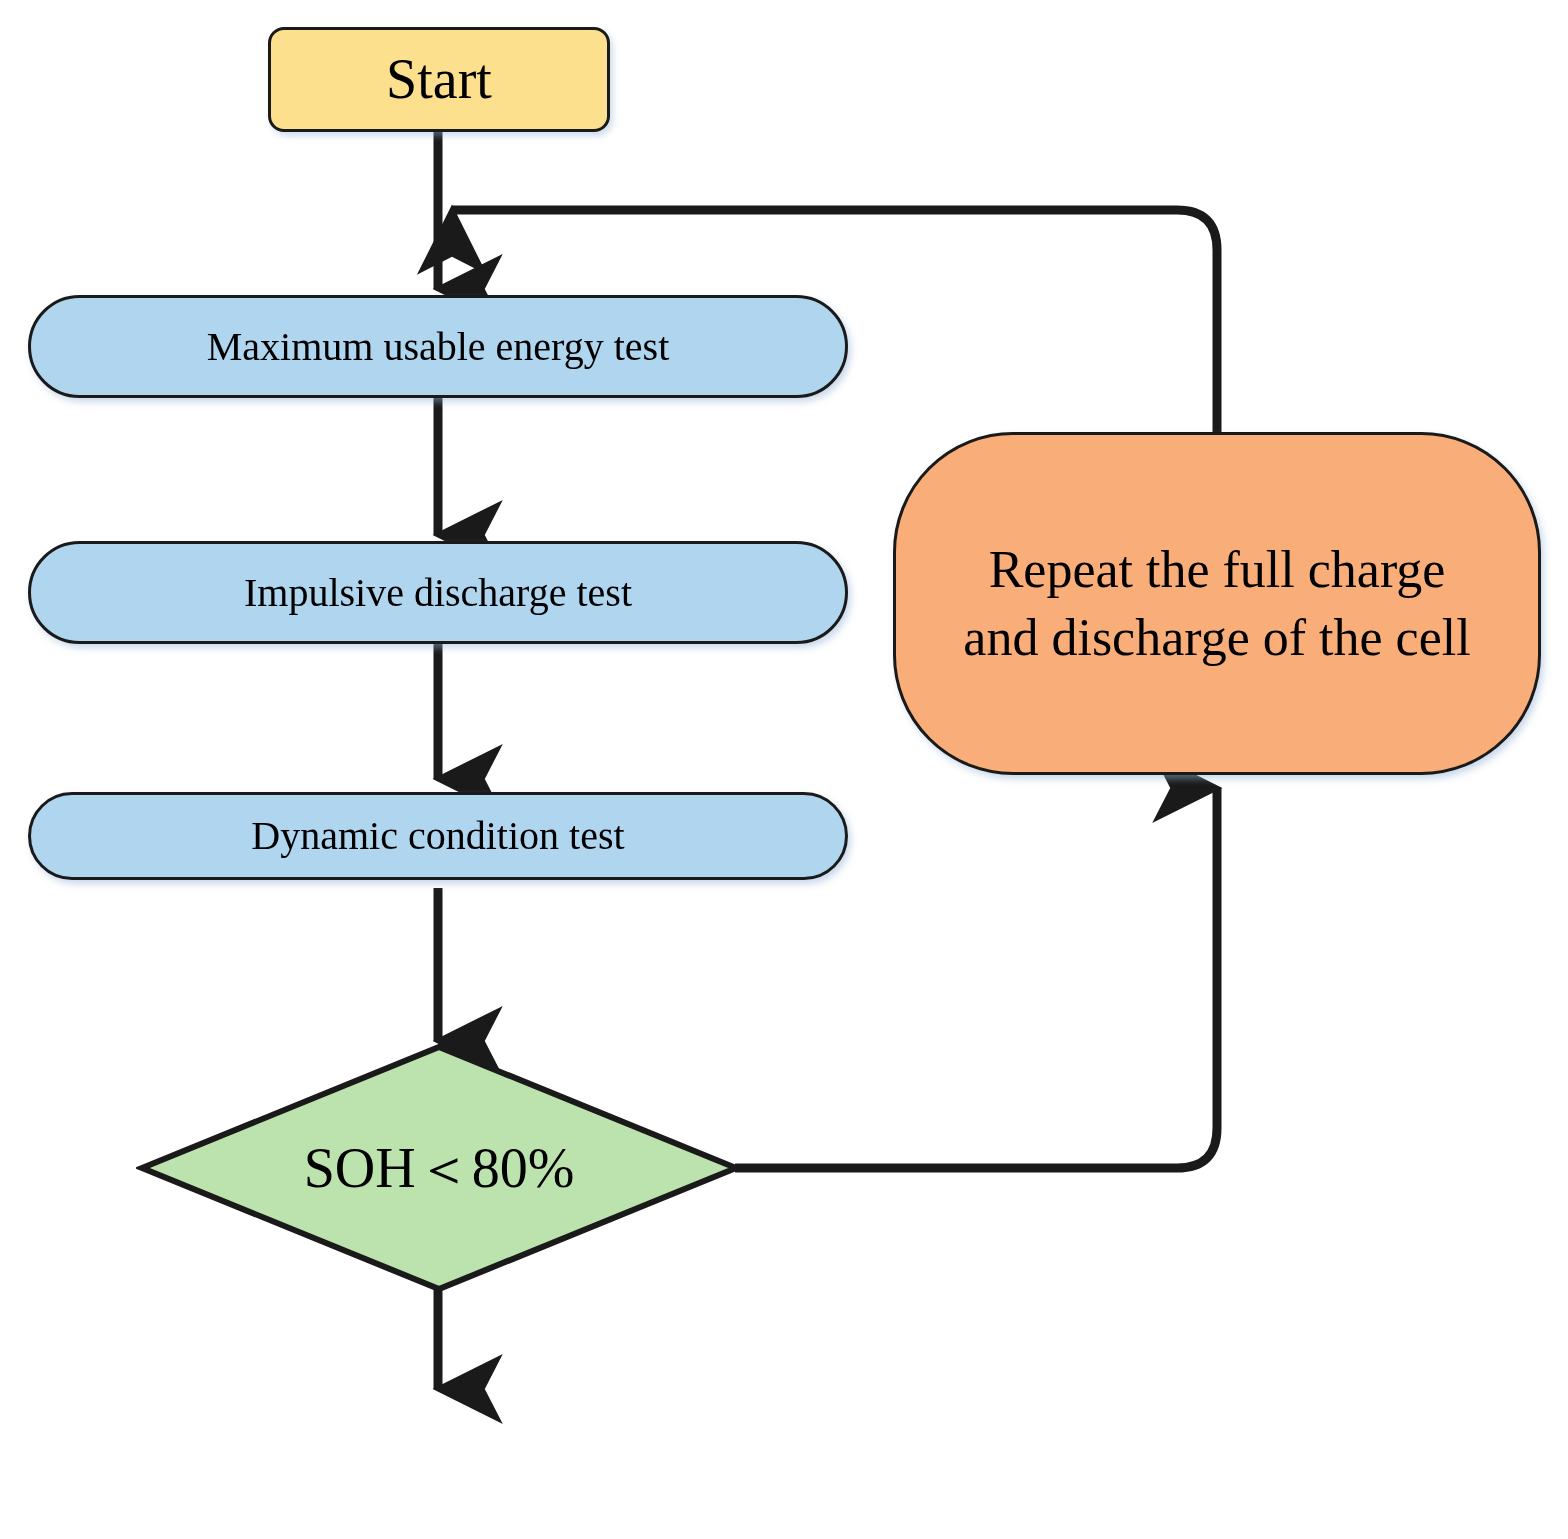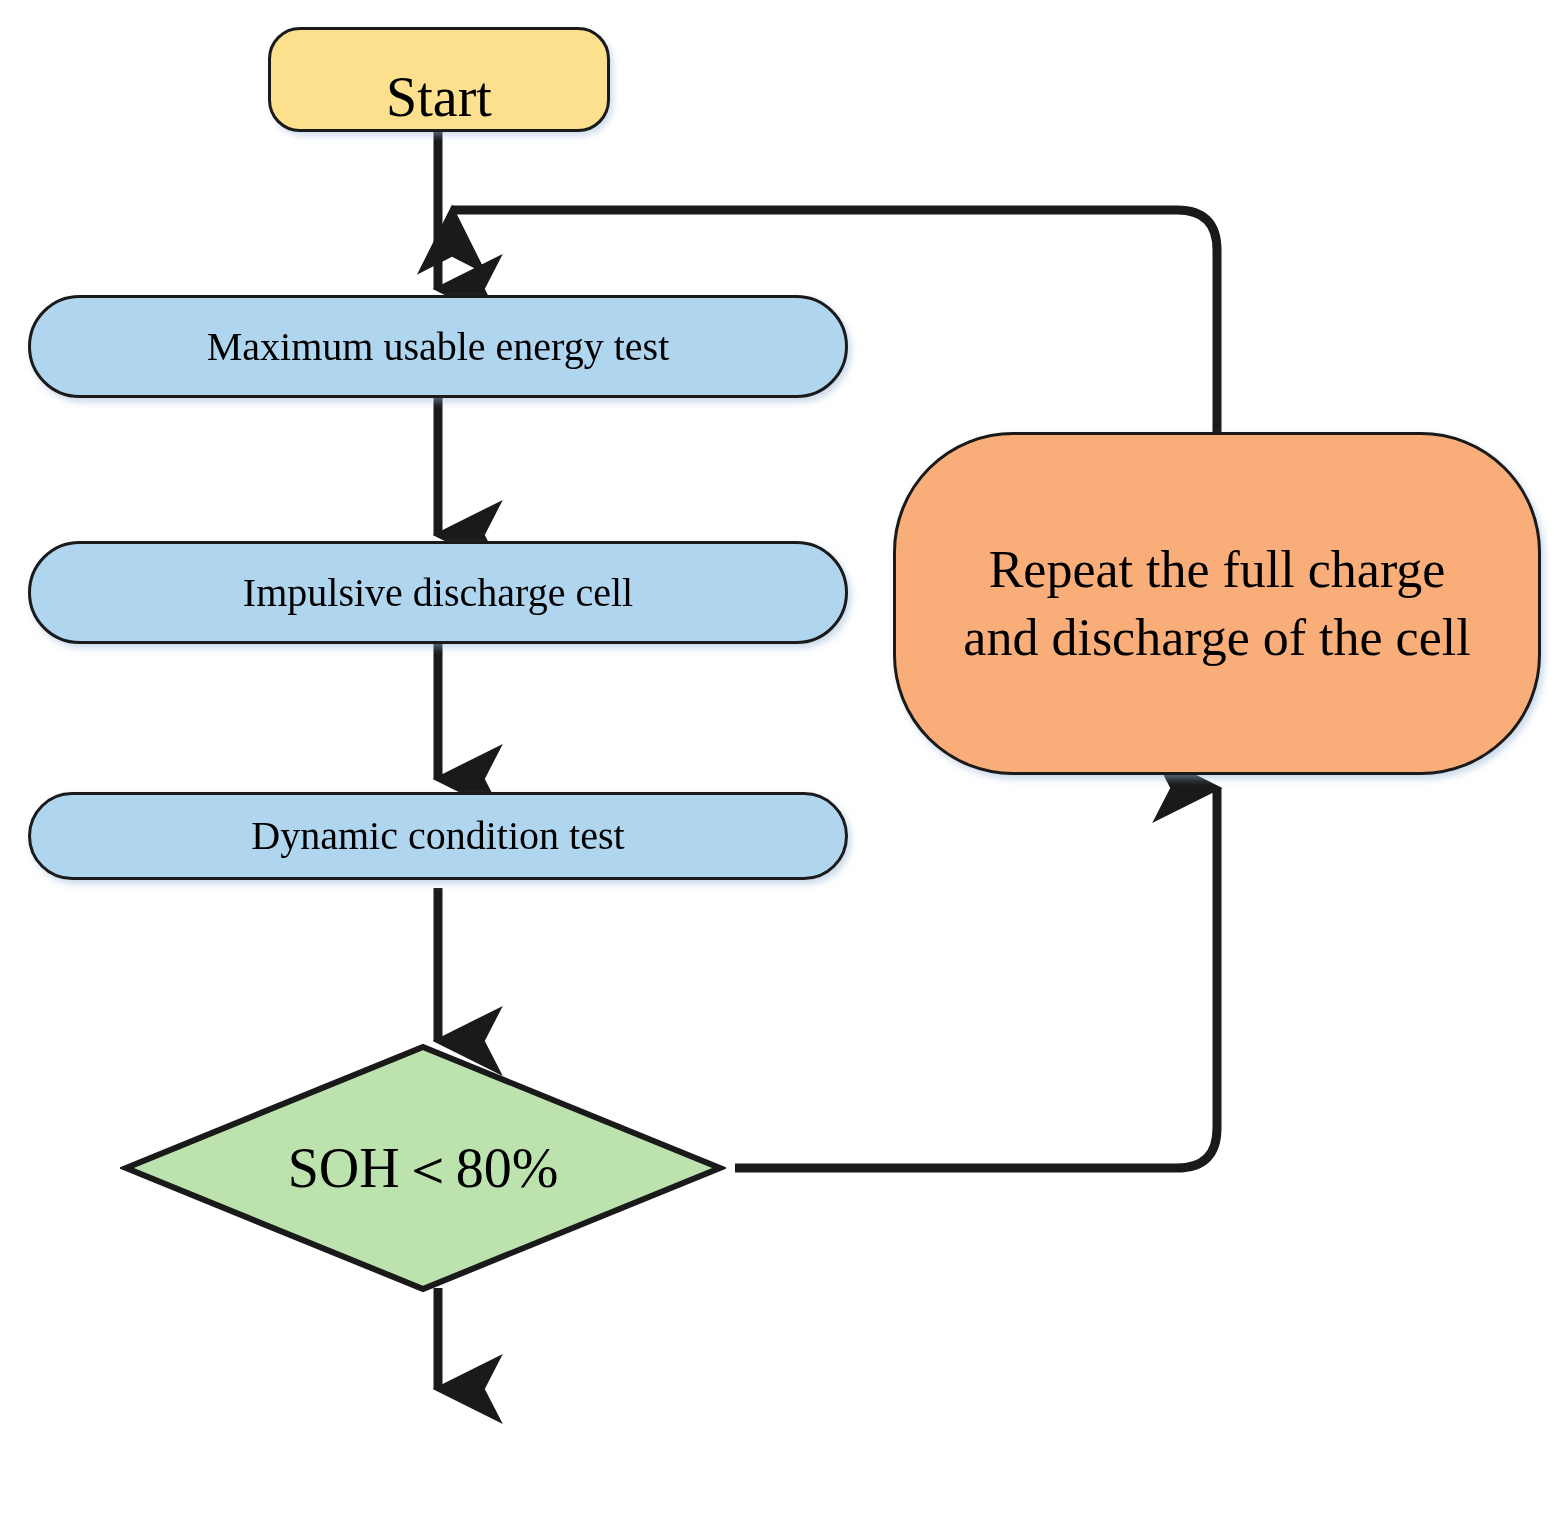--- a/index.html
+++ b/index.html
@@ -24,24 +24,23 @@
     text-align: center;
     color: #000000;
     border: 3px solid #1a1a1a;
     z-index: 3;
   }
   .node .label { display: block; line-height: 1.15; }
 
   
   .terminator {
     background: #fce08e;
-    border-radius: 32px;
+    border-radius: 16px;
     font-size: 56px;
     box-shadow: 3px 4px 6px rgba(150,180,215,0.45);
-    align-items: flex-end;
   }
   #node-start { left: 268px; top: 27px;   width: 342px; height: 105px; }
   #node-end   { left: 268px; top: 1395px; width: 342px; height: 105px; }
 
   
   .process {
     background: #b0d5ef;
     border-radius: 60px;
     font-size: 40px;
     box-shadow: 3px 4px 7px rgba(150,180,215,0.5);
@@ -56,21 +55,21 @@
     background: #f9ae79;
     border-radius: 120px;
     font-size: 52px;
     padding: 8px 30px;
     box-shadow: 3px 4px 7px rgba(150,180,215,0.5);
   }
   #node-repeat .label { line-height: 1.30; }
 
   
   #node-decision {
-    left: 126px; top: 1047px; width: 594px; height: 242px;
+    left: 142px; top: 1047px; width: 594px; height: 242px;
     border: none;
     background: transparent;
     font-size: 56px;
     z-index: 3;
   }
   #node-decision .diamond-svg {
     position: absolute;
     left: -6px; top: -6px;
     width: 606px; height: 254px;
   }
@@ -124,21 +123,21 @@
 
   <div class="node terminator" id="node-start">
     <span class="label">Start</span>
   </div>
 
   <div class="node process" id="node-max-energy">
     <span class="label">Maximum usable energy test</span>
   </div>
 
   <div class="node process" id="node-impulsive">
-    <span class="label">Impulsive discharge cell</span>
+    <span class="label">Impulsive discharge test</span>
   </div>
 
   <div class="node process" id="node-dynamic">
     <span class="label">Dynamic condition test</span>
   </div>
 
   <div class="node" id="node-decision">
     <svg class="diamond-svg" viewBox="0 0 606 254">
       <polygon points="303,6 600,127 303,248 6,127" fill="#bce3ae" stroke="#1a1a1a" stroke-width="6" stroke-linejoin="miter"></polygon>
     </svg>

